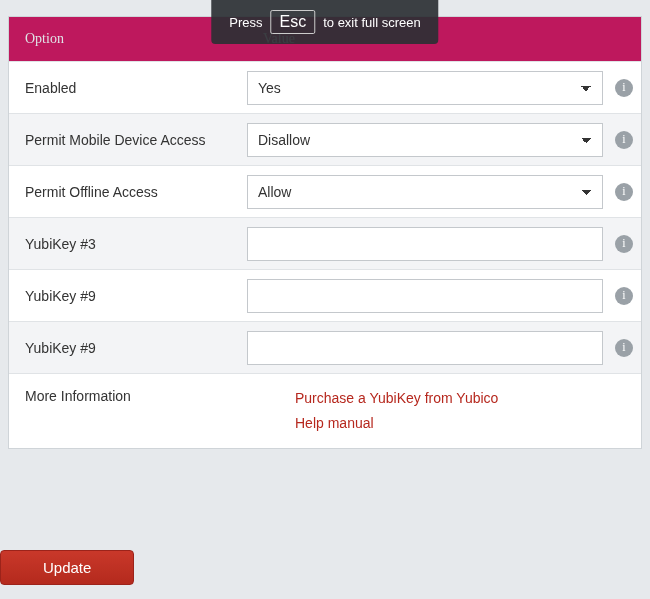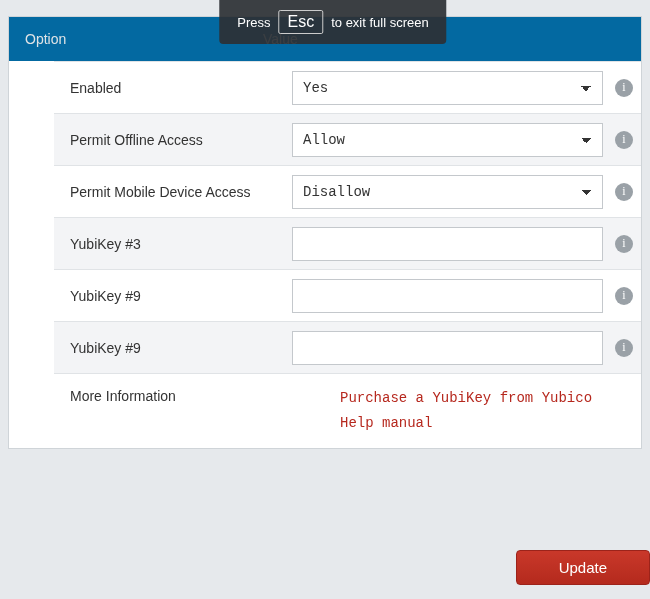--- a/index.html
+++ b/index.html
@@ -20,21 +20,20 @@
       transform: translateX(-50%);
       background: rgba(44,48,52,0.92);
       color: #fff;
       font-size: 13px;
       padding: 10px 18px 10px 18px;
       display: flex;
       align-items: center;
       gap: 8px;
       z-index: 20;
       border-radius: 0 0 4px 4px;
-      margin-left: 8px;
     }
     .fs-hint .key {
       border: 1px solid #ccc;
       border-radius: 2px;
       padding: 2px 8px;
       font-size: 16px;
     }
 
     
     .config {
@@ -42,56 +41,55 @@
       top: 16px;
       left: 8px;
       right: 8px;
       background: #fff;
       border: 1px solid #cfd4d8;
       overflow: hidden;
     }
 
     .config-header {
       display: flex;
-      background: #0369a1;
+      background: #be185d;
       color: #dfe3e6;
       font-size: 14px;
+      font-family: Liberation Serif, serif;
     }
     .config-header .col-opt,
     .config-header .col-val {
       padding: 14px 16px 14px 16px;
     }
     .col-opt { width: 238px; flex-shrink: 0; }
     .col-val { flex: 1; }
 
     .row {
       display: flex;
       align-items: center;
       border-top: 1px solid #e0e3e6;
       min-height: 52px;
       padding: 8px 8px 8px 0;
-      margin-left: 45px;
     }
     .row:nth-child(odd) { background: #f3f4f6; }
     .row:nth-child(even) { background: #ffffff; }
 
     .row .label {
       width: 238px;
       flex-shrink: 0;
       padding-left: 16px;
       font-size: 14px;
       color: #333;
     }
     .row .value {
       flex: 1;
       padding-right: 12px;
       display: flex;
       flex-direction: column;
       gap: 4px;
-      font-family: Liberation Mono, monospace;
     }
 
     select.ctl, input.ctl {
       width: 100%;
       height: 34px;
       border: 1px solid #c4c8cc;
       background: #fff;
       padding: 6px 10px;
       font-size: 14px;
       color: #333;
@@ -134,21 +132,21 @@
       line-height: 1.5;
     }
 
     
     .footer {
       position: absolute;
       left: 0; right: 0;
       bottom: 0;
       padding: 16px 0 14px 0;
       display: flex;
-      justify-content: flex-end;
+      justify-content: flex-start;
     }
     .update-btn {
       background: linear-gradient(#c9382a, #b42a1d);
       color: #fff;
       border: 1px solid #9c231a;
       border-radius: 4px;
       padding: 8px 42px;
       font-size: 15px;
       cursor: pointer;
     }
@@ -173,39 +171,39 @@
     <div class="label">Enabled</div>
     <div class="value">
       <select class="ctl">
         <option>Yes</option>
       </select>
     </div>
     <i class="info-icon"></i>
   </div>
 
   <div class="row">
+    <div class="label">Permit Mobile Device Access</div>
+    <div class="value">
+      <select class="ctl">
+        <option>Disallow</option>
+      </select>
+    </div>
+    <i class="info-icon"></i>
+  </div>
+
+  <div class="row">
     <div class="label">Permit Offline Access</div>
     <div class="value">
       <select class="ctl">
         <option>Allow</option>
       </select>
     </div>
     <i class="info-icon"></i>
   </div>
 
-  <div class="row">
-    <div class="label">Permit Mobile Device Access</div>
-    <div class="value">
-      <select class="ctl">
-        <option>Disallow</option>
-      </select>
-    </div>
-    <i class="info-icon"></i>
-  </div>
-
 
 
   <div class="row">
     <div class="label">YubiKey #3</div>
     <div class="value">
       <input class="ctl" type="text" value="" style="">
     </div>
     <i class="info-icon"></i>
   </div>
 

